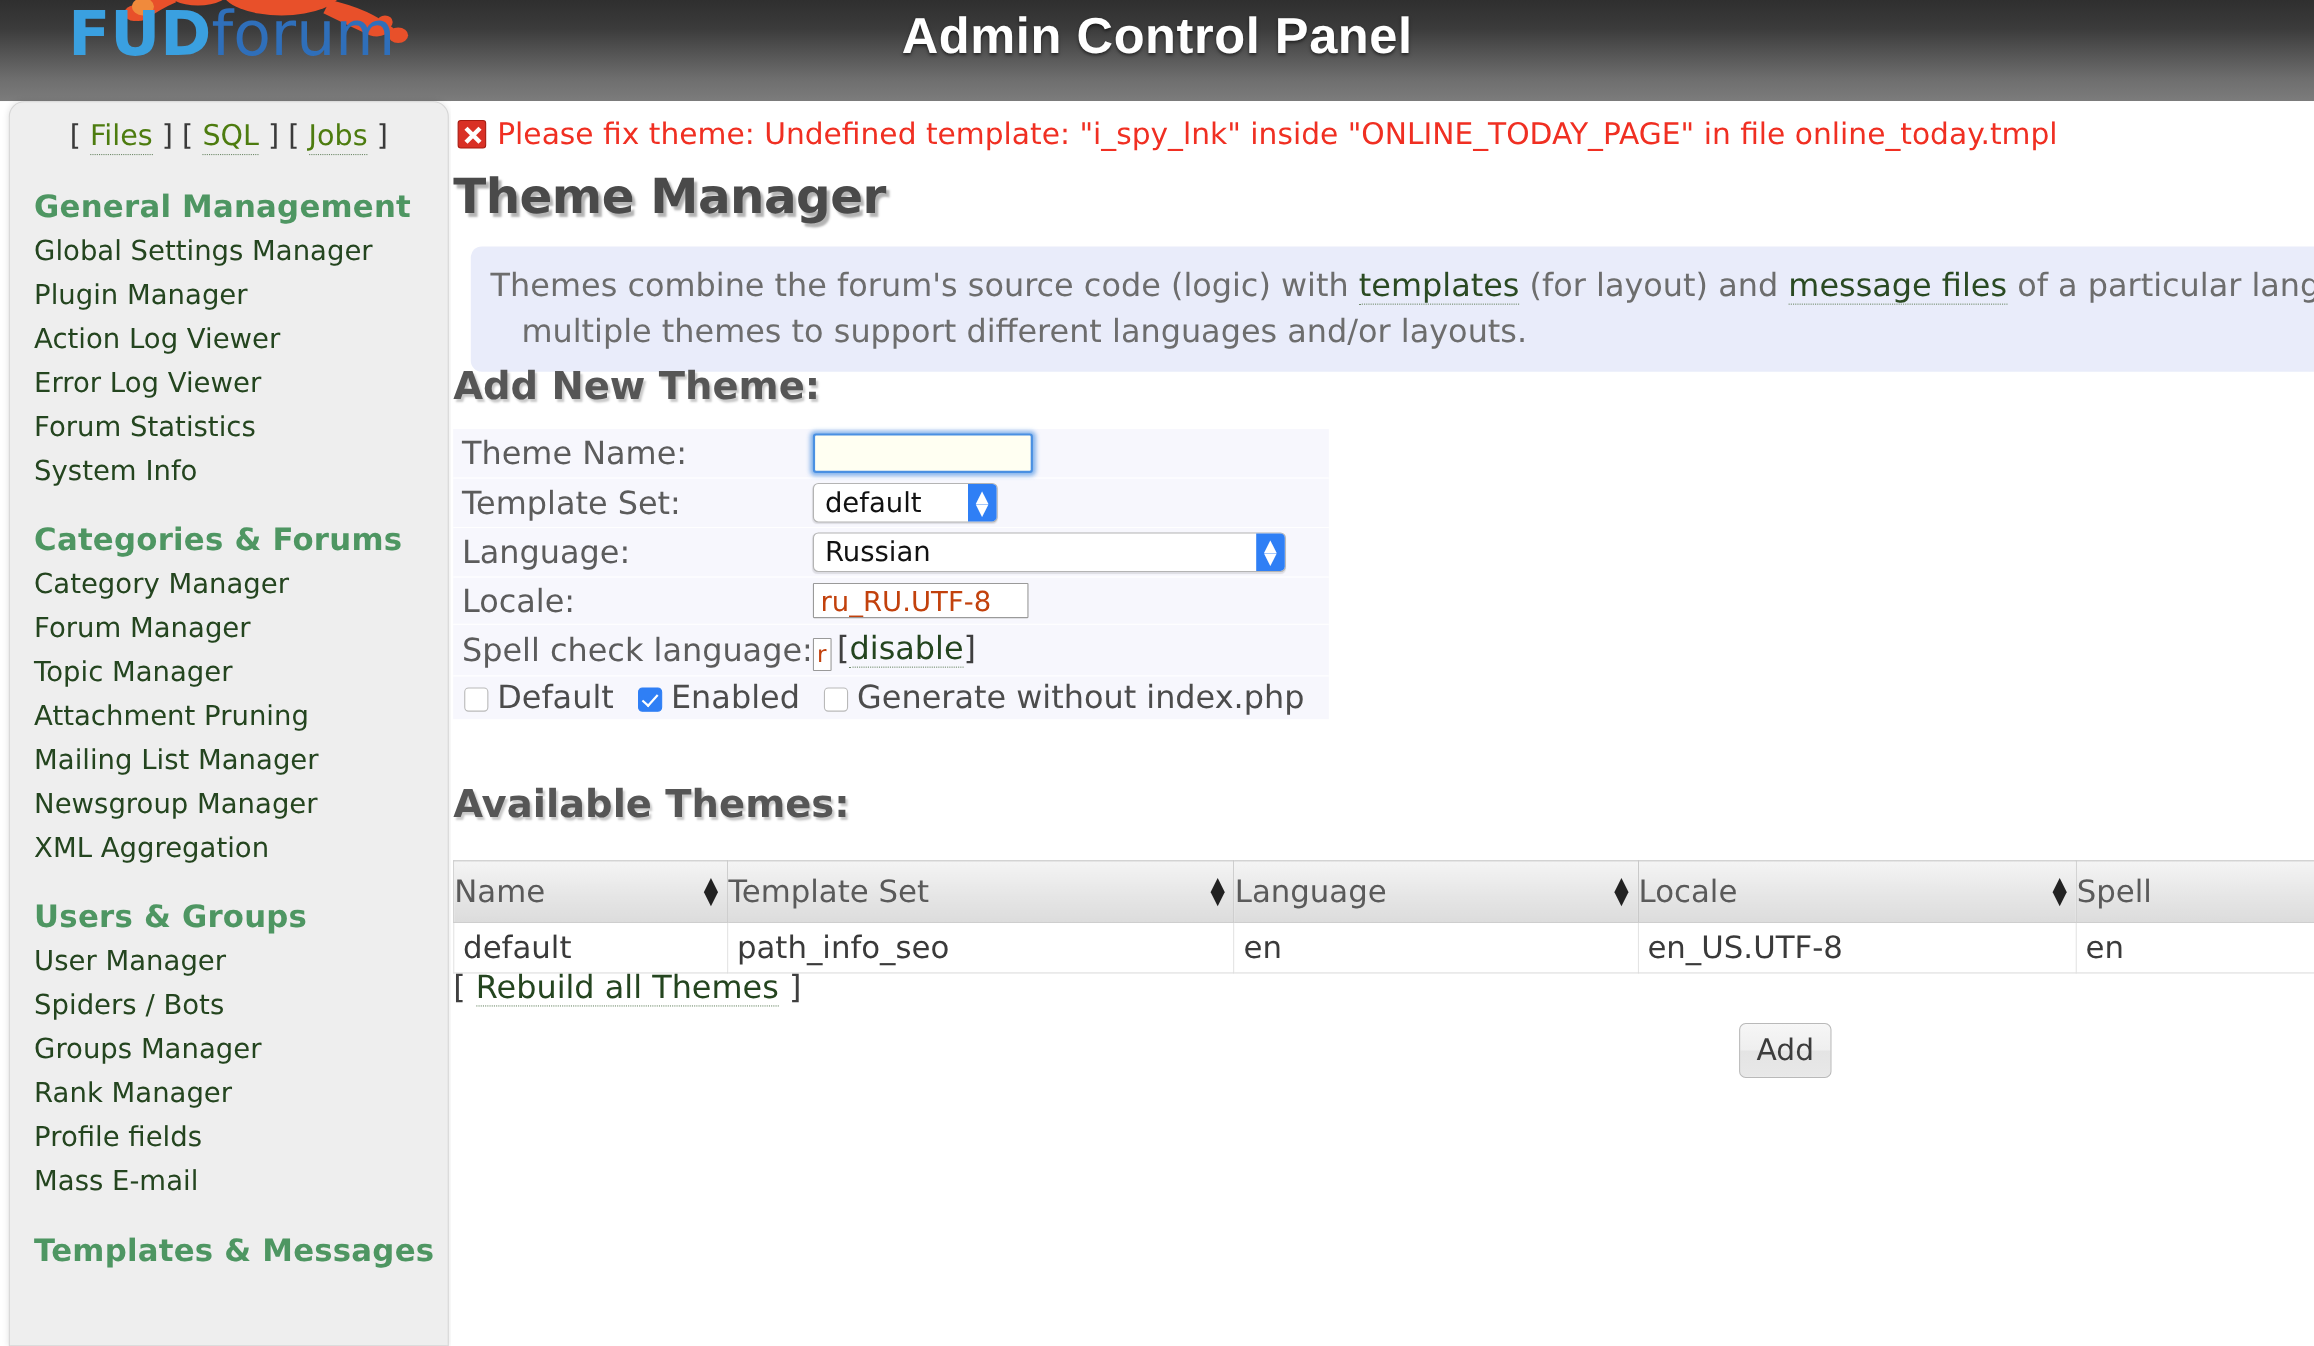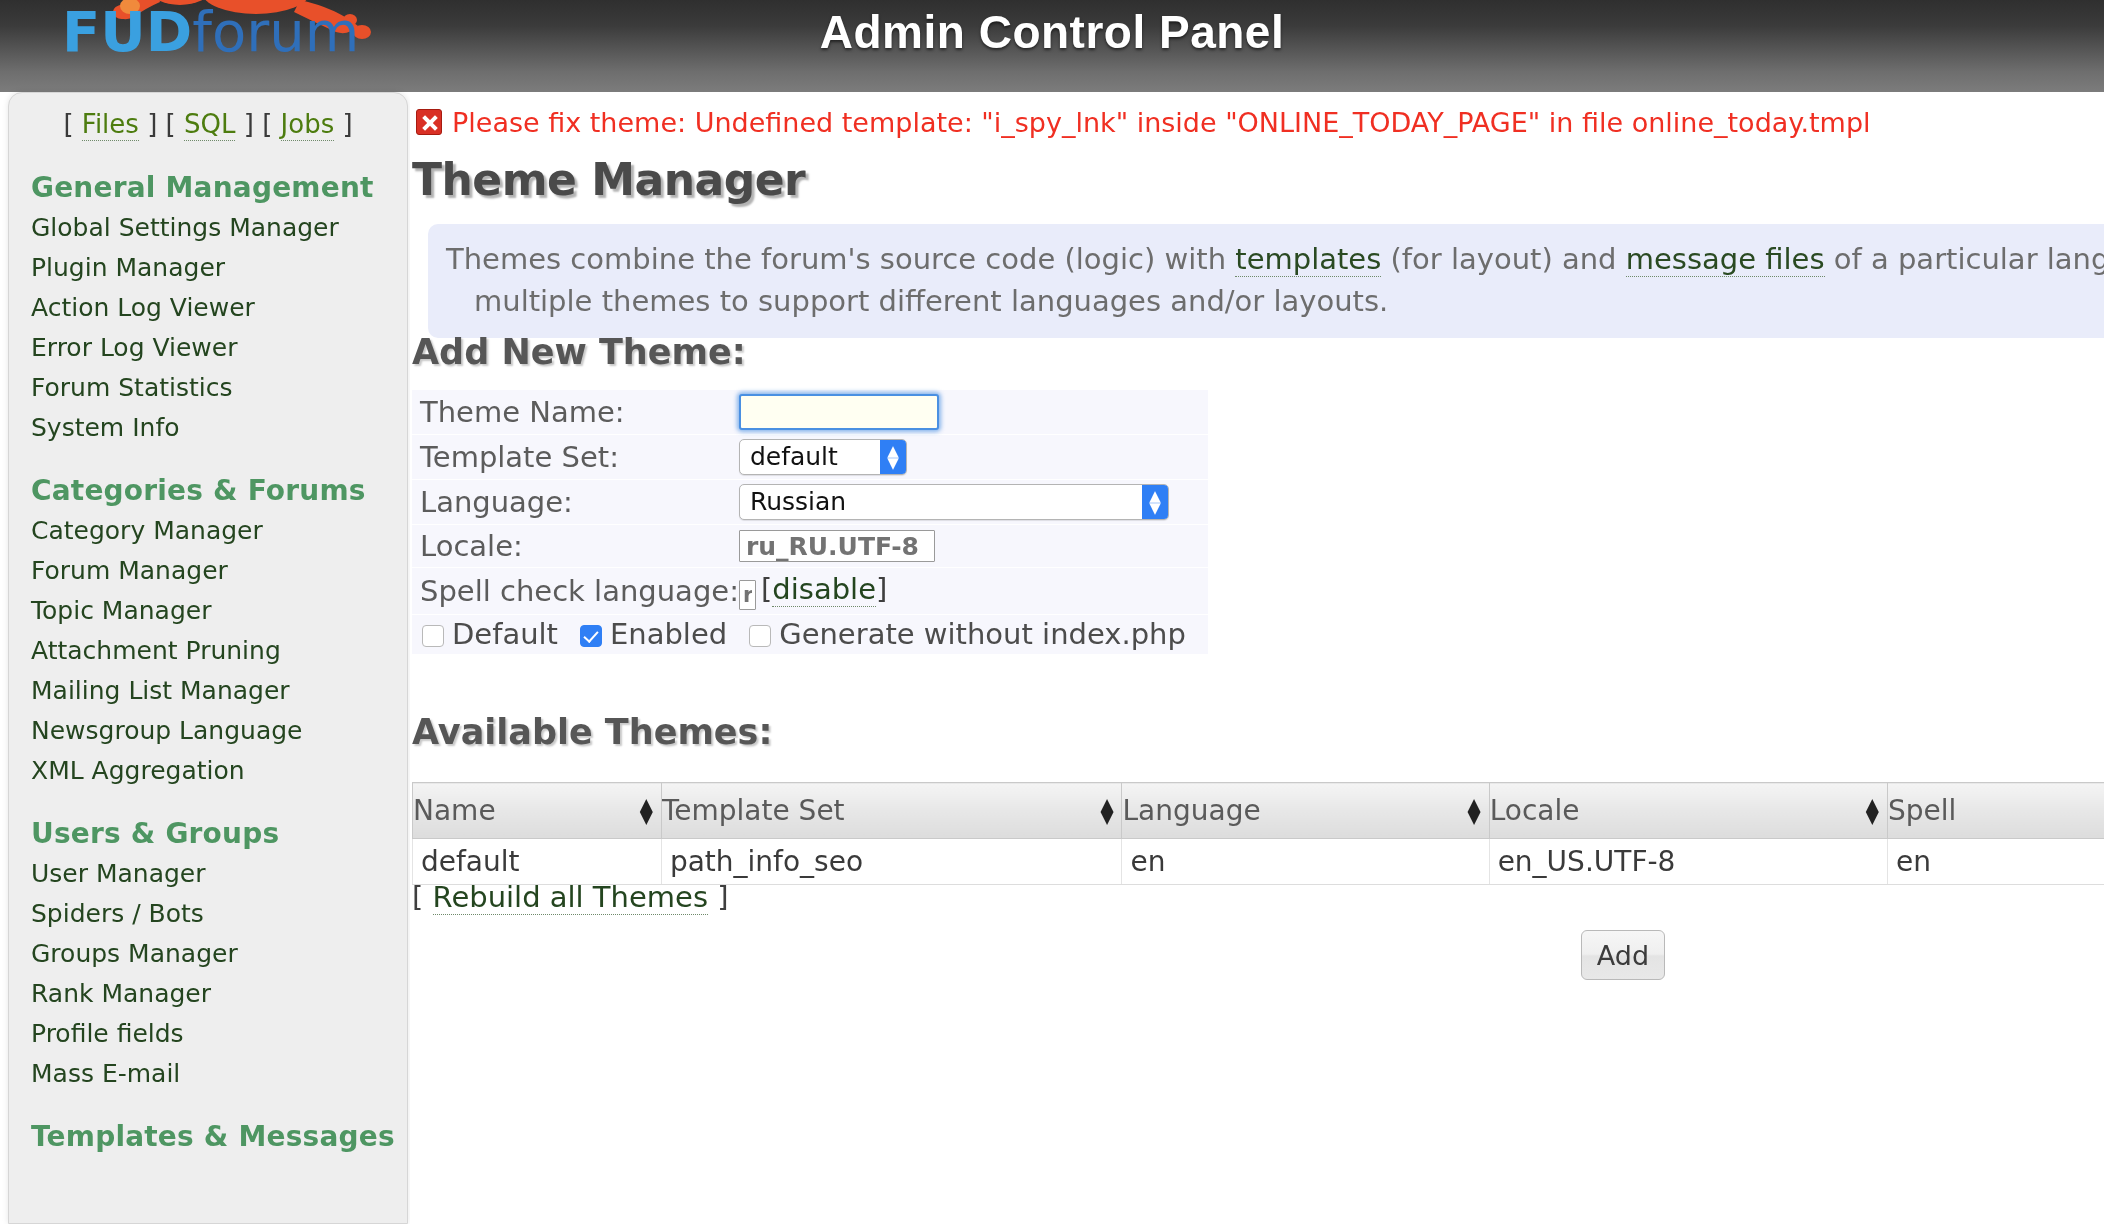--- a/index.html
+++ b/index.html
@@ -185,24 +185,23 @@
   }
   #form-table td.field { padding: 4px 0; }
   #form-table tr.rowh td { height: 40px; }
 
   input.txt {
     font-family: "DejaVu Sans", sans-serif;
     font-size: 25px;
     padding: 3px 6px;
     border: 1px solid #9a9a9a;
     background: #ffffff;
-    color: #737373;
+    color: #c2410c;
     outline: none;
     border-radius: 1px;
-    font-weight: bold;
   }
   input#theme-name {
     width: 200px; height: 36px;
     background: #fffff2;
     border: 2px solid #4a90e2;
     box-shadow: 0 0 4px 2px rgba(74,144,226,0.65);
     border-radius: 3px;
     caret-color: #000;
   }
   input#locale { width: 196px; height: 32px; }
@@ -384,21 +383,21 @@
       <a class="nav-item" href="#">System Info</a>
     </div>
 
     <div class="nav-group">
       <div class="nav-head">Categories &amp; Forums</div>
       <a class="nav-item" href="#">Category Manager</a>
       <a class="nav-item" href="#">Forum Manager</a>
       <a class="nav-item" href="#">Topic Manager</a>
       <a class="nav-item" href="#">Attachment Pruning</a>
       <a class="nav-item" href="#">Mailing List Manager</a>
-      <a class="nav-item" href="#">Newsgroup Language</a>
+      <a class="nav-item" href="#">Newsgroup Manager</a>
       <a class="nav-item" href="#">XML Aggregation</a>
     </div>
 
     <div class="nav-group">
       <div class="nav-head">Users &amp; Groups</div>
       <a class="nav-item" href="#">User Manager</a>
       <a class="nav-item" href="#">Spiders / Bots</a>
       <a class="nav-item" href="#">Groups Manager</a>
       <a class="nav-item" href="#">Rank Manager</a>
       <a class="nav-item" href="#">Profile fields</a>

